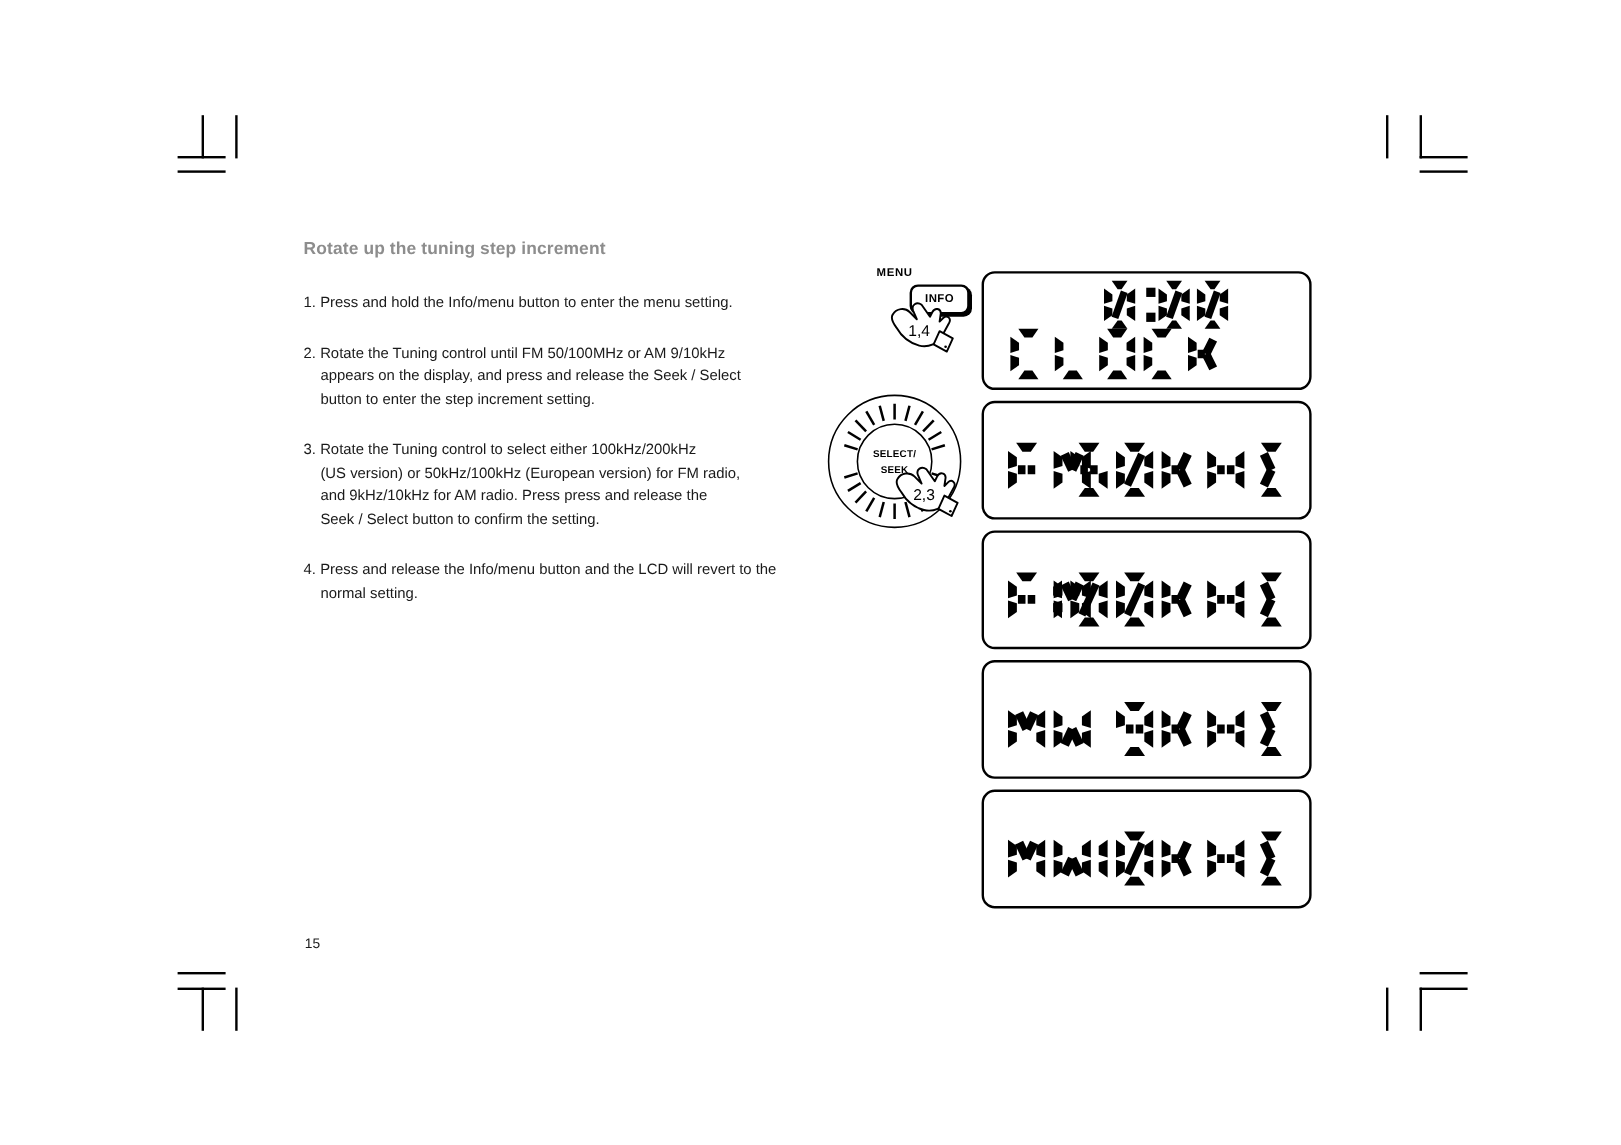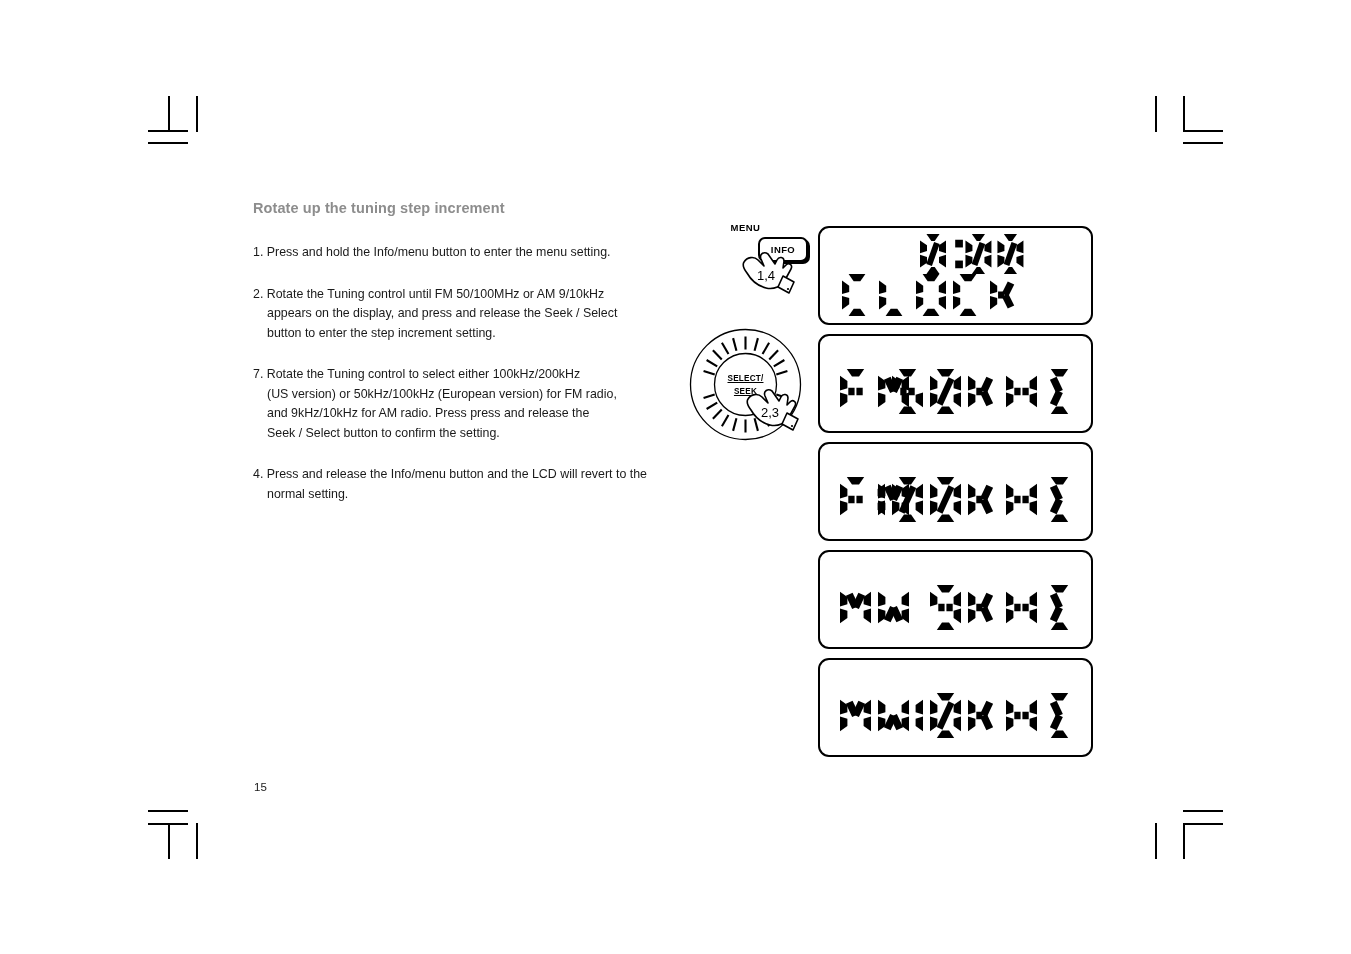--- a/index.html
+++ b/index.html
@@ -114,21 +114,20 @@
     height: 115px;
     display: flex;
     flex-direction: column;
     align-items: center;
     justify-content: center;
     font-size: 8.2px;
     font-weight: bold;
     line-height: 13px;
     letter-spacing: .2px;
     pointer-events: none;
-    text-decoration: underline;
   }
 
   
   #lcds {
     position: absolute;
     left: 818px;
     top: 226px;
   }
   .lcd {
     position: relative;
@@ -192,21 +191,21 @@
       <span class="ln">1. Press and hold the Info/menu button to enter the menu setting.</span>
     </p>
 
     <p class="step">
       <span class="ln">2. Rotate the Tuning control until FM 50/100MHz or AM 9/10kHz</span>
       <span class="ln ind">appears on the display, and press and release the Seek / Select</span>
       <span class="ln ind">button to enter the step increment setting.</span>
     </p>
 
     <p class="step">
-      <span class="ln">7. Rotate the Tuning control to select either 100kHz/200kHz</span>
+      <span class="ln">3. Rotate the Tuning control to select either 100kHz/200kHz</span>
       <span class="ln ind">(US version) or 50kHz/100kHz (European version) for FM radio,</span>
       <span class="ln ind">and 9kHz/10kHz for AM radio. Press press and release the</span>
       <span class="ln ind">Seek / Select button to confirm the setting.</span>
     </p>
 
     <p class="step">
       <span class="ln">4. Press and release the Info/menu button and the LCD will revert to the</span>
       <span class="ln ind">normal setting.</span>
     </p>
   </div>

